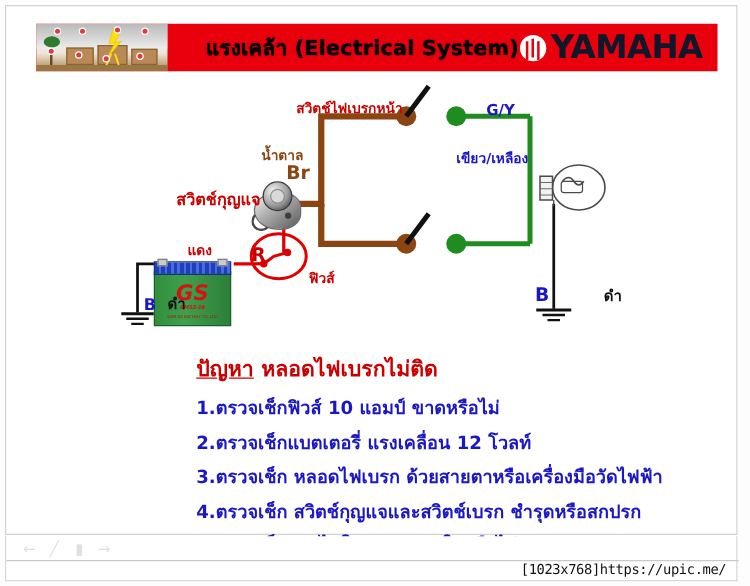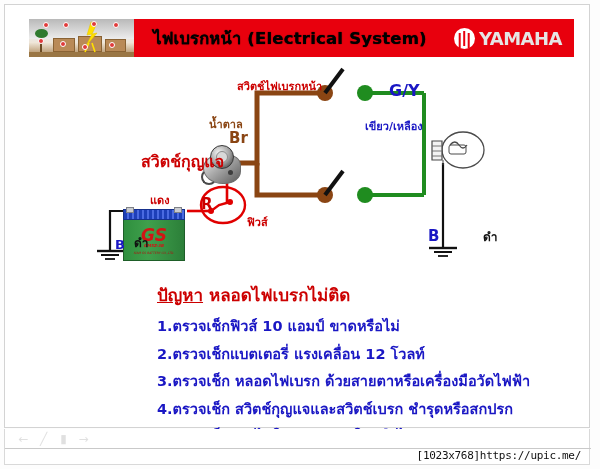--- a/index.html
+++ b/index.html
@@ -36,21 +36,21 @@
   #hdr-title{position:absolute;left:112px;top:0;right:135px;height:38px;
              display:flex;align-items:center;justify-content:center;
              color:#000;font-weight:bold;font-size:16.5px;letter-spacing:.2px;
              text-shadow:0 0 1px #000;}
   #yamaha{position:absolute;right:12px;top:0;height:38px;display:flex;
           align-items:center;gap:4px;}
   #ylogo{width:21px;height:21px;border-radius:50%;background:#fff;position:relative;}
   #ylogo:after{content:"";position:absolute;left:50%;top:3px;width:1.6px;height:15px;
                background:#e8000d;transform:translateX(-50%);
                box-shadow:-4.5px 2px 0 0 #e8000d,4.5px 2px 0 0 #e8000d;}
-  #ytext{color:#e5e5e5;font-weight:bold;font-size:18px;letter-spacing:-0.5px;
+  #ytext{color:#0f172a;font-weight:bold;font-size:26px;letter-spacing:-0.5px;
          font-family:"DejaVu Sans","Liberation Sans",sans-serif;}
 
   
   #bluehead{position:absolute;left:34px;top:63px;color:#1a17c4;
             font-weight:bold;font-size:25px;text-shadow:0 0 1px #1a17c4;}
 
   
   #circuit{position:absolute;left:0;top:0;width:586px;height:424px;}
 
   
@@ -142,21 +142,21 @@
         <div class="dot" style="left:14px;top:3px;"></div>
         <div class="dot" style="left:34px;top:3px;"></div>
         <div class="dot" style="left:62px;top:2px;"></div>
         <div class="dot" style="left:84px;top:3px;"></div>
         <div class="dot" style="left:9px;bottom:13px;"></div>
         <div class="dot" style="left:31px;bottom:10px;"></div>
         <div class="dot" style="left:53px;bottom:7px;"></div>
         <div class="dot" style="left:80px;bottom:9px;"></div>
       </div>
 
-      <div id="hdr-title">ไฟเบรกหน้า (Electrical System)</div>
+      <div id="hdr-title">แรงเคล้า (Electrical System)</div>
 
       <div id="yamaha">
         <div id="ylogo"></div>
         <div id="ytext">YAMAHA</div>
       </div>
     </div>
 
 
     <svg id="circuit" viewBox="0 0 586 424">
 
@@ -224,27 +224,27 @@
       <div id="bat-gs">GS</div>
       <div id="bat-sub">GM5Z-3B</div>
       <div id="bat-sub2">SIAM GS BATTERY CO.,LTD.</div>
     </div>
 
     <div class="lbl lbl-red" style="left:232px;top:72px;font-size:11px;">สวิตช์ไฟเบรกหน้า</div>
 
     <div class="lbl lbl-brown" style="left:204px;top:110px;font-size:11px;">น้ำตาล</div>
     <div class="lbl lbl-brown" style="left:224px;top:124px;font-size:15px;">Br</div>
 
-    <div class="lbl lbl-red" style="left:136px;top:144px;font-size:16px;">สวิตช์กุญแจ</div>
+    <div class="lbl lbl-red" style="left:136px;top:144px;font-size:13px;">สวิตช์กุญแจ</div>
 
     <div class="lbl lbl-red" style="left:145px;top:186px;font-size:11px;">แดง</div>
     <div class="lbl lbl-red" style="left:196px;top:190px;font-size:15px;">R</div>
     <div class="lbl lbl-red" style="left:242px;top:208px;font-size:11px;">ฟิวส์</div>
 
-    <div class="lbl lbl-blue" style="left:384px;top:76px;font-size:16px;">G/Y</div>
+    <div class="lbl lbl-blue" style="left:384px;top:76px;font-size:12px;">G/Y</div>
     <div class="lbl lbl-blue" style="left:360px;top:112px;font-size:11px;">เขียว/เหลือง</div>
 
     <div class="lbl lbl-blue" style="left:423px;top:222px;font-size:15px;">B</div>
     <div class="lbl lbl-black" style="left:437px;top:222px;font-size:12px;">ดำ</div>
 
     <div class="lbl lbl-black" style="left:88px;top:228px;font-size:12px;">ดำ</div>
     <div class="lbl lbl-blue" style="left:110px;top:232px;font-size:13px;">B</div>
 
     <div id="probs">
       <div id="prob-title">

